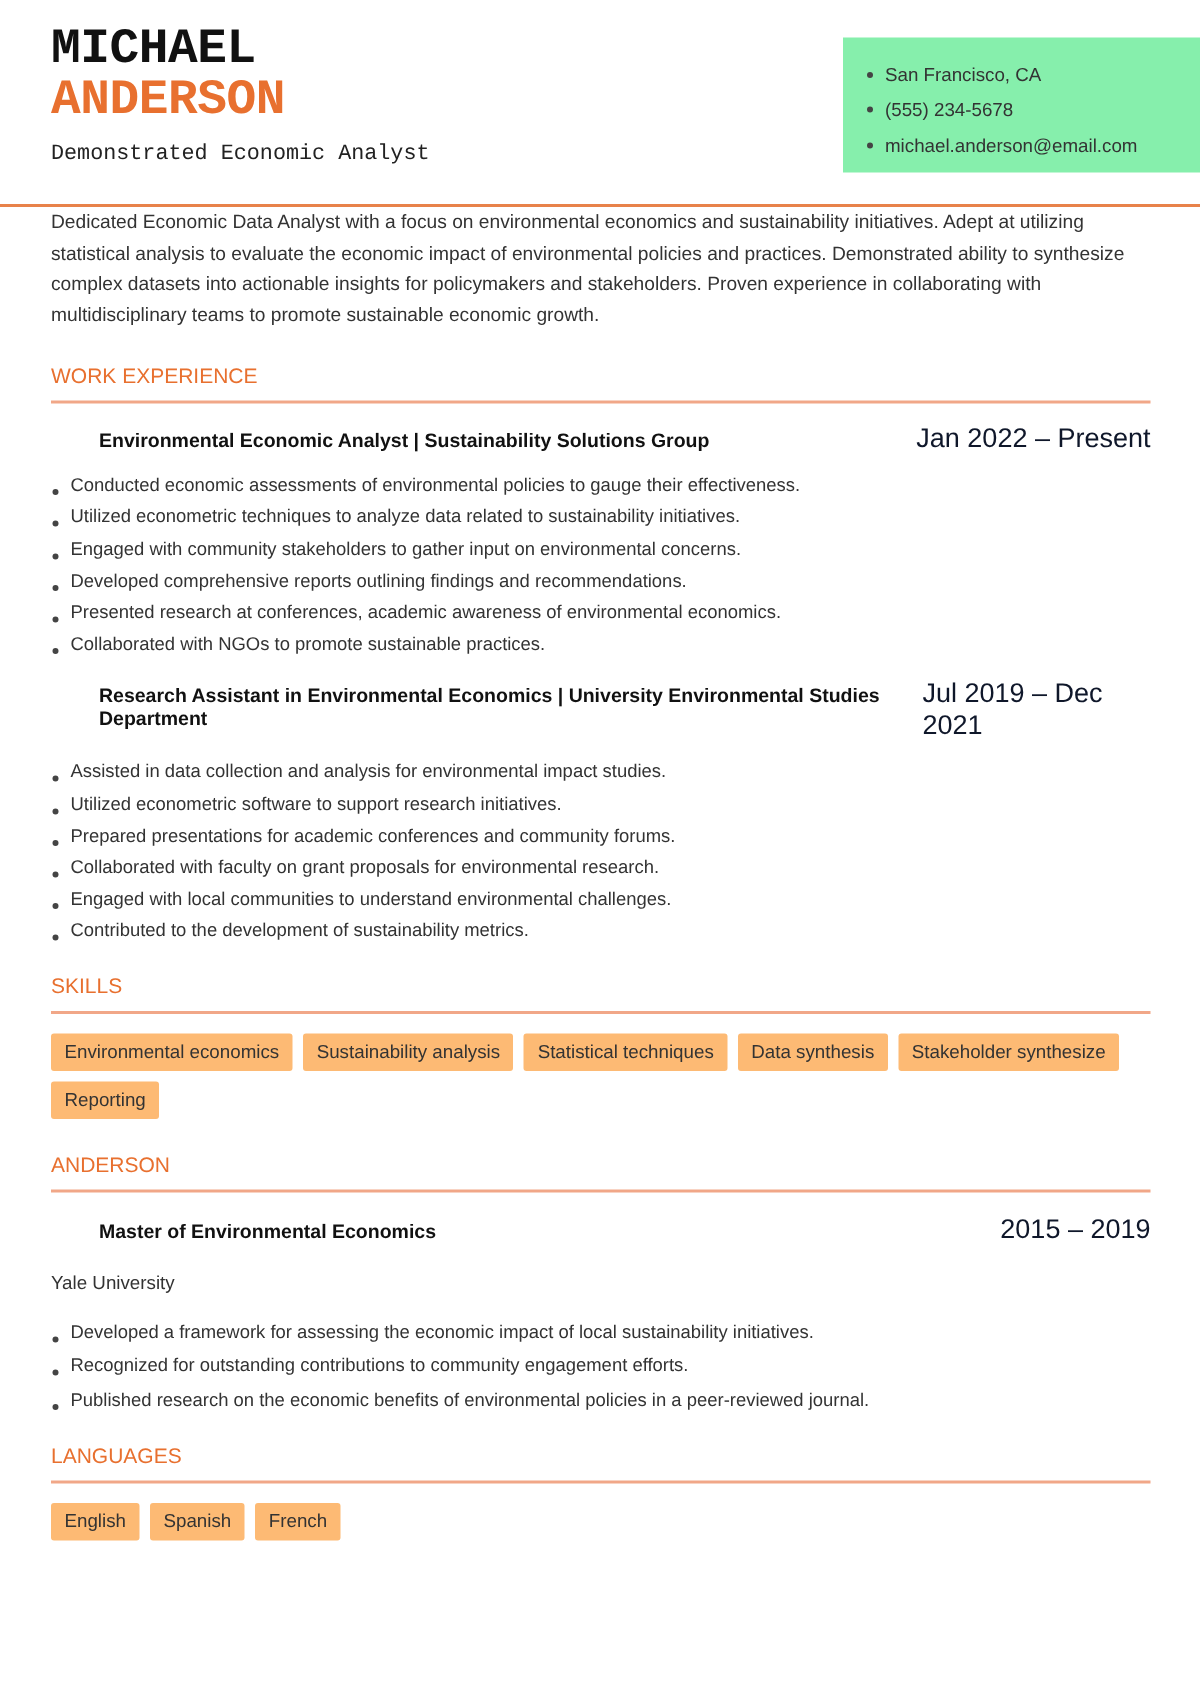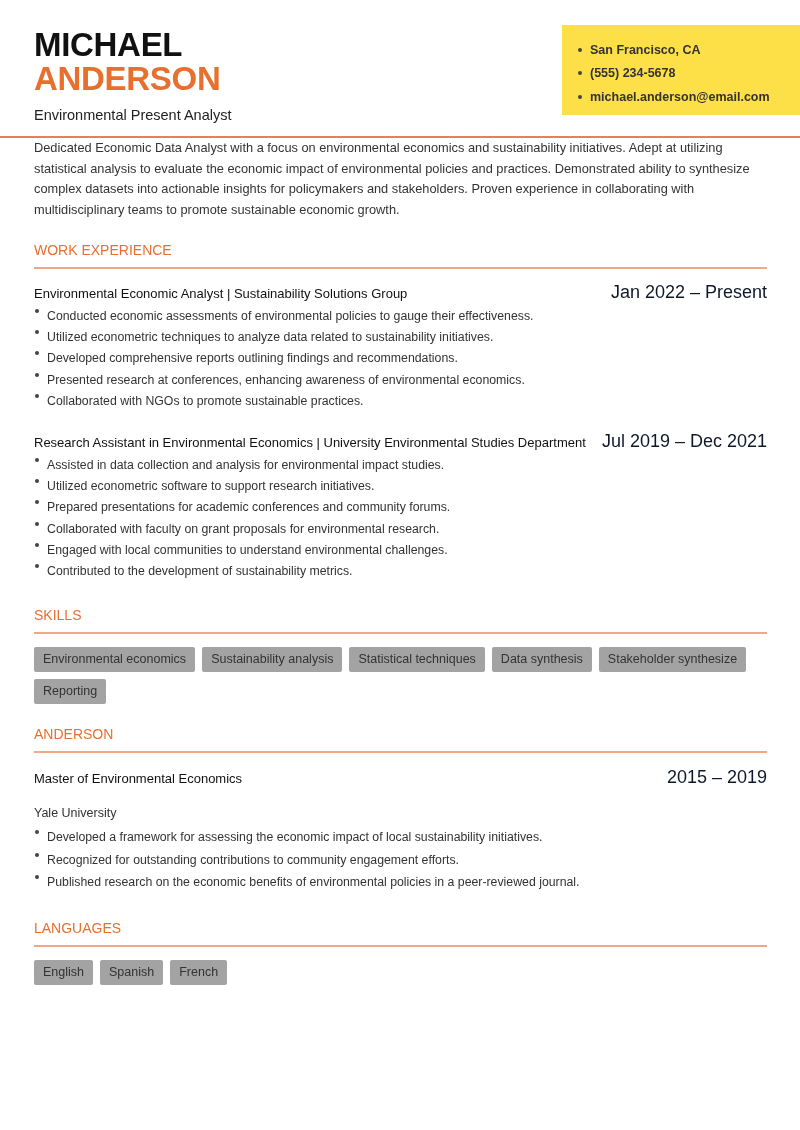--- a/index.html
+++ b/index.html
@@ -11,21 +11,22 @@
       overflow: hidden;
     }
     .header {
       position: relative;
       height: 138px;
       border-bottom: 2px solid #e8824a;
     }
     .name-block {
       position: absolute;
       left: 34px;
-      top: 28px;
+      top: 16px;
+      font-family: Liberation Mono, monospace;
     }
     .name-first {
       font-size: 33px;
       font-weight: bold;
       color: #111111;
       line-height: 34px;
       letter-spacing: -0.3px;
     }
     .name-last {
       font-size: 33px;
@@ -38,23 +39,22 @@
       margin-top: 11px;
       font-size: 14.5px;
       color: #222222;
     }
     .contact-box {
       position: absolute;
       left: 562px;
       top: 25px;
       width: 238px;
       height: 90px;
-      background: #fde047;
+      background: #86efac;
       padding: 13px 0 0 16px;
-      font-weight: bold;
     }
     .contact-item {
       display: flex;
       align-items: center;
       font-size: 12.5px;
       color: #333333;
       height: 23.5px;
     }
     .bullet {
       display: inline-block;
@@ -84,50 +84,51 @@
       margin-top: 13px;
     }
     .job + .job { margin-top: 16px; }
     .row-head {
       display: flex;
       justify-content: space-between;
       align-items: baseline;
     }
     .job-head {
       font-size: 13px;
-      font-weight: normal;
+      font-weight: bold;
       color: #111111;
+      margin-left: 32px;
     }
     .date {
       font-size: 18px;
       color: #0f172a;
     }
     .bullets {
       list-style: none;
       margin-top: 6px;
     }
     .bullets li {
       display: flex;
-      align-items: flex-start;
+      align-items: flex-end;
       font-size: 12.3px;
       color: #333333;
       height: 21.2px;
     }
     .bullets li .bullet {
       margin-left: 1px;
       margin-right: 8px;
     }
     .tags {
       display: flex;
       flex-wrap: wrap;
       margin-top: 13px;
       gap: 7px 7px;
     }
     .tag {
-      background: #a3a3a3;
+      background: #fdba74;
       font-size: 12.5px;
       color: #333333;
       padding: 0 9px;
       height: 25px;
       line-height: 25px;
       border-radius: 2px;
     }
     .edu {
       margin-top: 14px;
     }
@@ -139,21 +140,21 @@
     .ach-list { margin-top: 10px; }
     .ach-list li { height: 22.5px; }
   </style>
 </head>
 <body>
 
 <div class="header">
   <div class="name-block">
     <div class="name-first">MICHAEL</div>
     <div class="name-last">ANDERSON</div>
-    <div class="job-title">Environmental Present Analyst</div>
+    <div class="job-title">Demonstrated Economic Analyst</div>
   </div>
   <div class="contact-box">
     <div class="contact-item">
       <span class="bullet"></span>
       <span>San Francisco, CA</span>
     </div>
     <div class="contact-item">
       <span class="bullet"></span>
       <span>(555) 234-5678</span>
     </div>
@@ -178,25 +179,29 @@
       <li>
           <span class="bullet"></span>
           <span>Conducted economic assessments of environmental policies to gauge their effectiveness.</span>
         </li>
       <li>
           <span class="bullet"></span>
           <span>Utilized econometric techniques to analyze data related to sustainability initiatives.</span>
         </li>
       <li>
           <span class="bullet"></span>
+          <span>Engaged with community stakeholders to gather input on environmental concerns.</span>
+        </li>
+      <li>
+          <span class="bullet"></span>
           <span>Developed comprehensive reports outlining findings and recommendations.</span>
         </li>
       <li>
           <span class="bullet"></span>
-          <span>Presented research at conferences, enhancing awareness of environmental economics.</span>
+          <span>Presented research at conferences, academic awareness of environmental economics.</span>
         </li>
       <li>
           <span class="bullet"></span>
           <span>Collaborated with NGOs to promote sustainable practices.</span>
         </li>
     </ul>
   </div>
 
   <div class="job">
     <div class="row-head">

